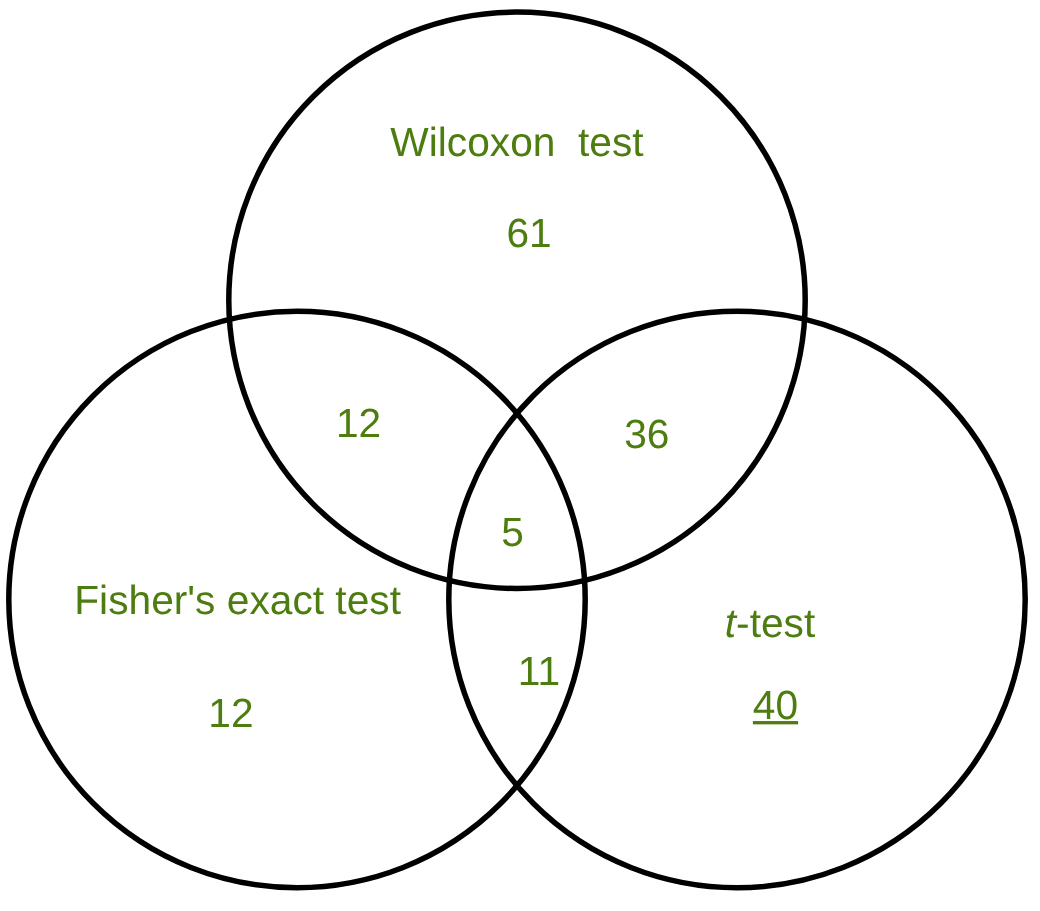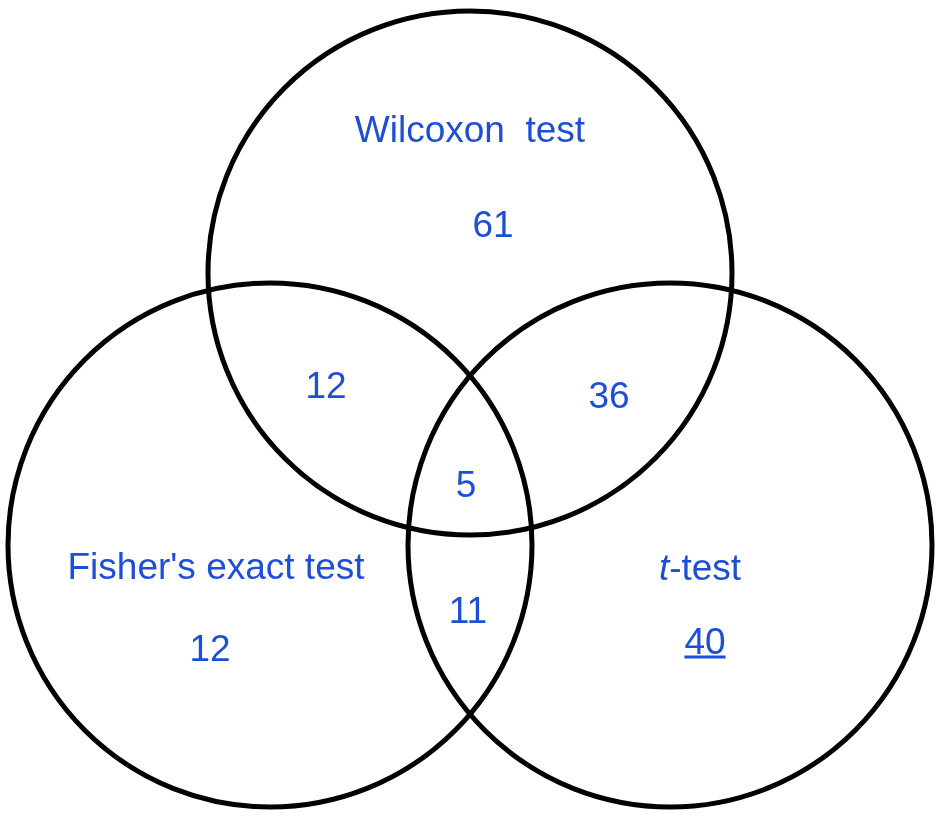--- a/index.html
+++ b/index.html
@@ -25,21 +25,21 @@
     width: 945px;
     height: 828px;
   }
   .venn-circle {
     fill: none;
     stroke: #000000;
     stroke-width: 5;
   }
   .lbl {
     position: absolute;
-    color: #1d4ed8;
+    color: #4d7c0f;
     white-space: pre;
     text-align: center;
     transform: translate(-50%, -50%);
     line-height: 1;
     font-family: "Liberation Sans", sans-serif;
   }
   .set-name {
     font-size: 37px;
   }
   .count {
@@ -55,31 +55,31 @@
 <div id="canvas">
 
   <svg id="venn-svg" viewBox="0 0 945 828">
     <circle class="venn-circle" cx="470" cy="273" r="262"></circle>
     <circle class="venn-circle" cx="270" cy="545" r="262"></circle>
     <circle class="venn-circle" cx="670" cy="545" r="262"></circle>
   </svg>
 
   <div class="lbl set-name" style="left:470px; top:129px;">Wilcoxon  test</div>
 
-  <div class="lbl set-name" style="left:216px; top:566px;">Fisher's exact test</div>
+  <div class="lbl set-name" style="left:216px; top:546px;">Fisher's exact test</div>
 
   <div class="lbl set-name" style="left:700px; top:567px;"><span class="ital">t</span><span>-test</span></div>
 
-  <div class="lbl count" style="left:481px; top:224px;margin-left:12px;">61</div>
+  <div class="lbl count" style="left:481px; top:212px;">61</div>
 
   <div class="lbl count" style="left:210px; top:648px;">12</div>
 
   <div class="lbl count" style="left:705px; top:641px;text-decoration:underline;">40</div>
 
   <div class="lbl count" style="left:326px; top:385px;">12</div>
 
-  <div class="lbl count" style="left:609px; top:395px;">36</div>
+  <div class="lbl count" style="left:588px; top:395px;">36</div>
 
-  <div class="lbl count" style="left:468px; top:610px;">11</div>
+  <div class="lbl count" style="left:490px; top:610px;">11</div>
 
   <div class="lbl count" style="left:466px; top:484px;">5</div>
 
 </div>
 
 </body></html>

